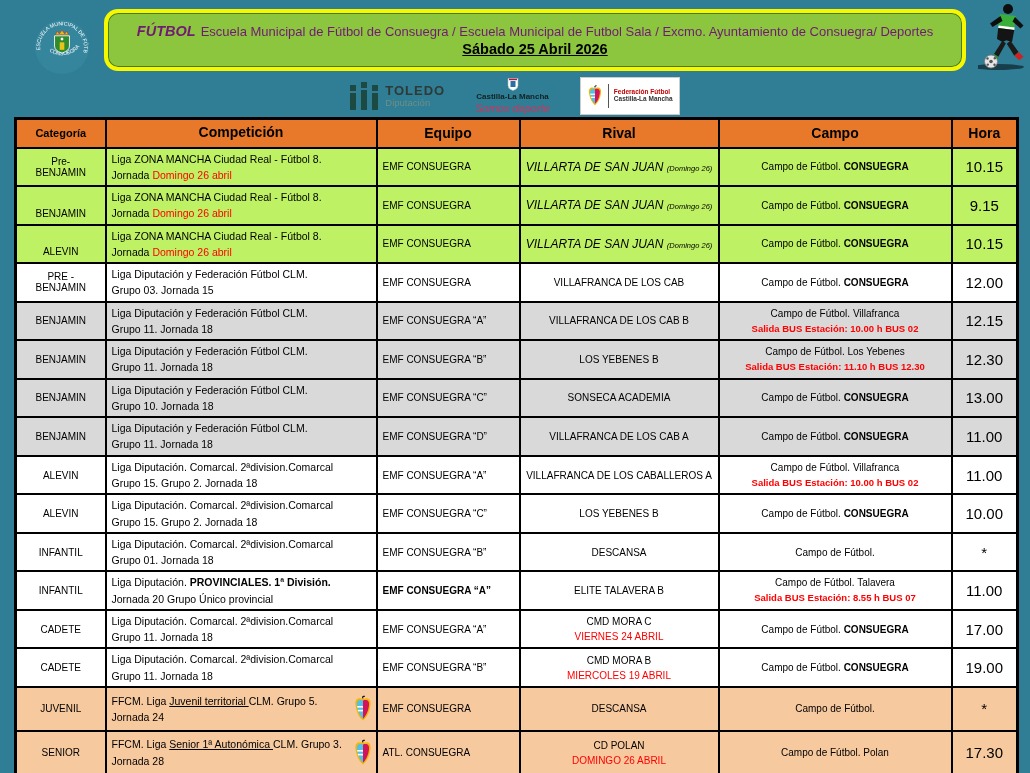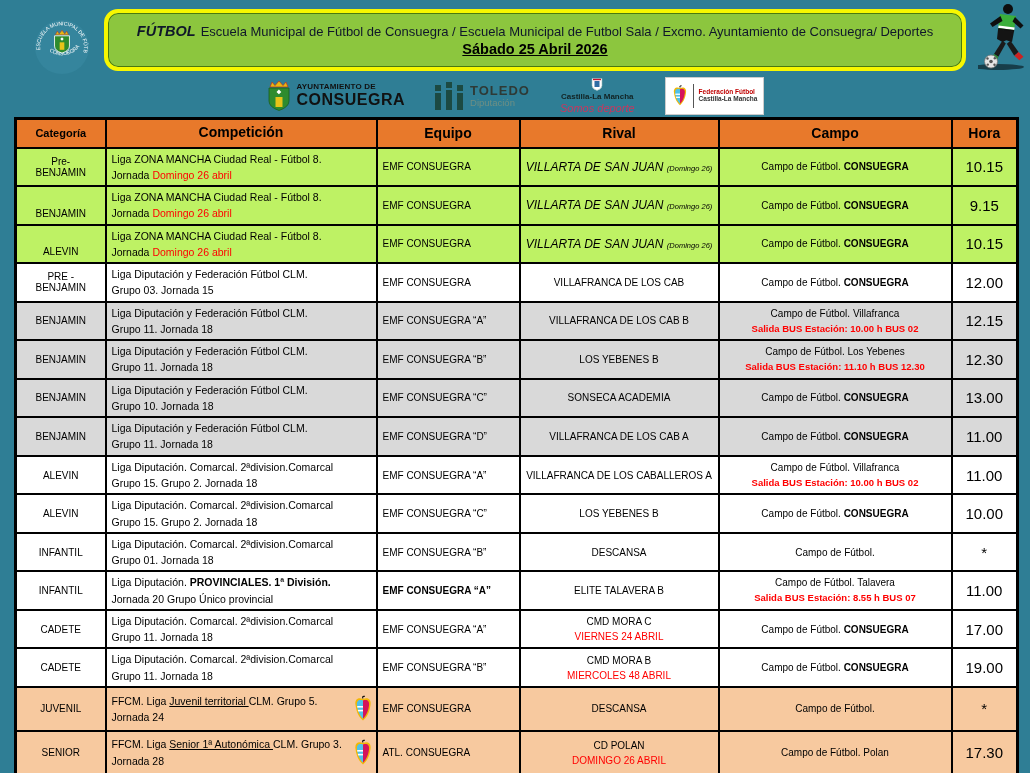--- a/index.html
+++ b/index.html
@@ -11,21 +11,21 @@
   }
   
   .badge{position:absolute;left:34px;top:19px;width:56px;height:56px;}
   .title-box{
     position:absolute;left:104px;top:9px;width:862px;height:62px;
     background:#8CC63E;border:4px solid #F7F700;border-radius:14px;
     box-sizing:border-box;
     display:flex;flex-direction:column;justify-content:center;align-items:center;gap:2px;
     box-shadow:0 0 0 1px #4a7a10 inset;
   }
-  .title-line{font-size:13px;color:#0f172a;white-space:nowrap;}
+  .title-line{font-size:13px;color:#701a75;white-space:nowrap;}
   .title-bold{font-weight:bold;font-style:italic;font-size:14.5px;margin-right:5px;}
   .date-line{font-size:14.5px;font-weight:bold;text-decoration:underline;color:#000;}
   .player{position:absolute;left:978px;top:2px;width:52px;height:74px;}
   
   .logos{
     position:absolute;top:77px;left:0;width:100%;height:38px;
     display:flex;justify-content:center;align-items:center;gap:30px;
   }
   .logo{display:flex;align-items:center;gap:5px;}
   .logo-text{display:flex;flex-direction:column;line-height:1.05;}
@@ -126,32 +126,20 @@
     <circle cx="13" cy="59.5" r="6.5" fill="#E6E6E6" stroke="#777" stroke-width="0.8"></circle>
     <circle cx="13" cy="59.5" r="1.8" fill="#555"></circle>
     <circle cx="9.5" cy="56.5" r="1.2" fill="#555"></circle>
     <circle cx="16.8" cy="56.3" r="1.2" fill="#555"></circle>
     <circle cx="9.8" cy="62.6" r="1.2" fill="#555"></circle>
     <circle cx="16.5" cy="62.8" r="1.2" fill="#555"></circle>
   </svg>
 </div>
 
 <div class="logos">
-  <div class="logo">
-    <svg width="26" height="32" viewBox="0 0 26 32">
-      <path d="M4 7 L6 2 L9 5.5 L13 1 L17 5.5 L20 2 L22 7 Z" fill="#E8B90F" stroke="#B03A2E" stroke-width="0.8"></path>
-      <path d="M3 8 h20 v13 q0 6 -10 9.5 q-10 -3.5 -10 -9.5 Z" fill="#2E8B2E" stroke="#1B5E20" stroke-width="0.8"></path>
-      <rect x="9.5" y="17" width="7" height="10" fill="#E8C319"></rect>
-      <rect x="11.2" y="10.2" width="3.4" height="3.4" fill="#fff" transform="rotate(45 12.9 11.9)"></rect>
-    </svg>
-    <span class="logo-text">
-      <span class="ayto-l1">AYUNTAMIENTO DE</span>
-      <span class="ayto-l2">CONSUEGRA</span>
-    </span>
-  </div>
   <div class="logo">
     <svg width="30" height="30" viewBox="0 0 30 30">
       <g fill="#1C4A42">
         <rect x="0" y="4" width="6" height="6"></rect>
           <rect x="11" y="1" width="6" height="6"></rect>
           <rect x="22" y="4" width="6" height="6"></rect>
         <rect x="0" y="12" width="6" height="17"></rect>
           <rect x="11" y="9" width="6" height="20"></rect>
           <rect x="22" y="12" width="6" height="17"></rect>
       </g>
@@ -308,21 +296,21 @@
         <td class="col-competition"><span>Liga Diputación. Comarcal.  2ªdivision.Comarcal</span><br><span>Grupo 11. Jornada 18</span></td>
         <td class="col-equipo"><span>EMF CONSUEGRA “A”</span></td>
         <td class="col-rival"><span>CMD MORA C</span><br><span class="seg-r">VIERNES 24 ABRIL</span></td>
         <td class="col-campo"><span>Campo de Fútbol. </span><span class="seg-b">CONSUEGRA</span></td>
         <td class="col-hora">17.00</td>
       </tr>
       <tr class="bg-white">
         <td class="col-category"><span>CADETE</span></td>
         <td class="col-competition"><span>Liga Diputación. Comarcal.  2ªdivision.Comarcal</span><br><span>Grupo 11. Jornada 18</span></td>
         <td class="col-equipo"><span>EMF CONSUEGRA “B”</span></td>
-        <td class="col-rival"><span>CMD MORA B</span><br><span class="seg-r">MIERCOLES 48 ABRIL</span></td>
+        <td class="col-rival"><span>CMD MORA B</span><br><span class="seg-r">MIERCOLES 19 ABRIL</span></td>
         <td class="col-campo"><span>Campo de Fútbol. </span><span class="seg-b">CONSUEGRA</span></td>
         <td class="col-hora">19.00</td>
       </tr>
       <tr class="bg-peach tall">
         <td class="col-category"><span>JUVENIL</span></td>
         <td class="col-competition"><span>FFCM. Liga </span><span class="seg-bu">Juvenil territorial </span><span>CLM.  Grupo 5.</span><br><span>Jornada 24</span><span class="crest"><svg width="16" height="24" viewBox="0 0 20 26">
       <path d="M10 2.5 q-1.2 -2.8 2 -2.3" stroke="#000" fill="none" stroke-width="1.1"></path>
       <path d="M10 3 C5 1 1.5 3.5 2.5 9 C3.5 17 6.5 21.5 10 24.5 C13.5 21.5 16.5 17 17.5 9 C18.5 3.5 15 1 10 3 Z" fill="#F2B705"></path>
       <path d="M10 4.5 C6 3 3.2 5 4 9.5 C4.8 16 7.2 20 10 22.8 Z" fill="#4FC1E9"></path>
       <path d="M10 4.5 C14 3 16.8 5 16 9.5 C15.2 16 12.8 20 10 22.8 Z" fill="#D4145A"></path>

